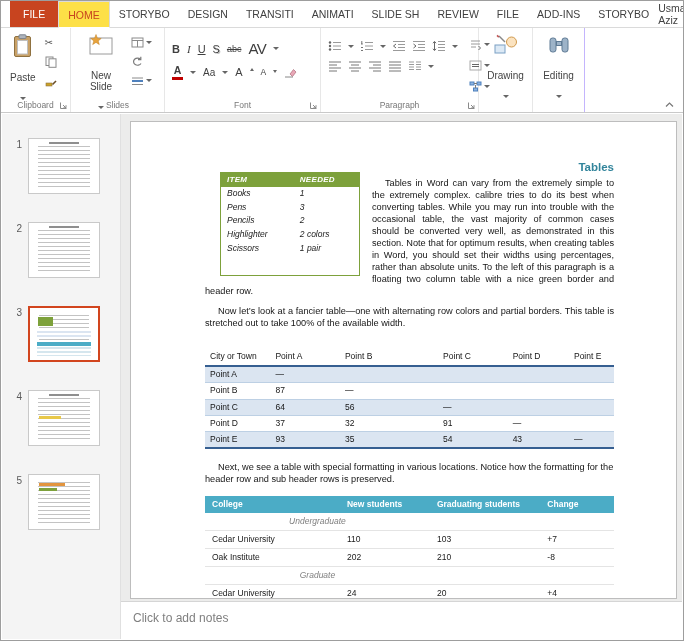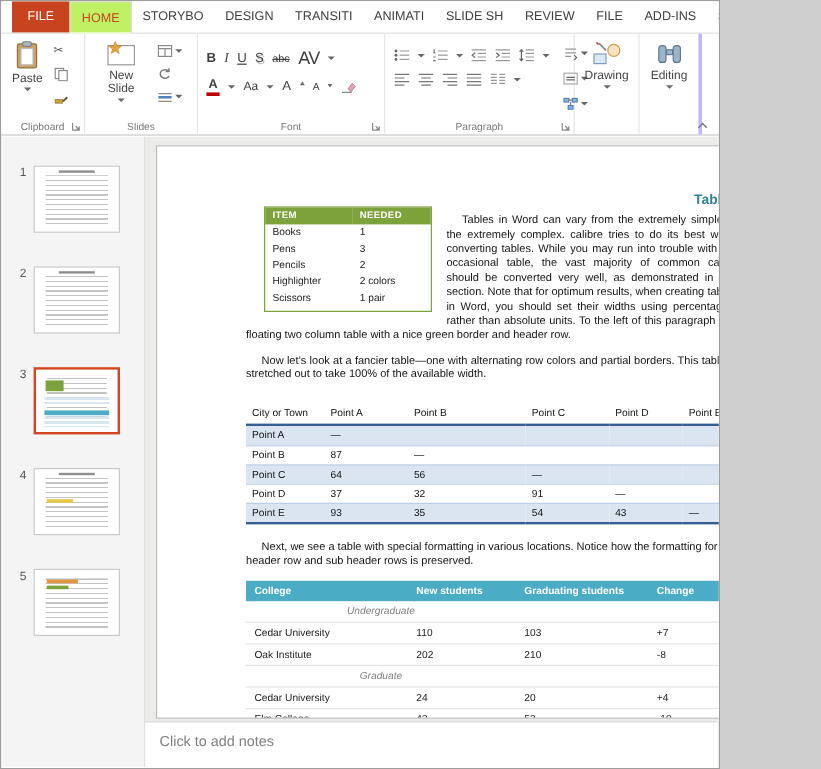--- a/index.html
+++ b/index.html
@@ -1,33 +1,33 @@
 <!DOCTYPE html>
 <html><head>
 <meta charset="utf-8">
 <style>
   * { box-sizing: border-box; margin: 0; padding: 0; }
   html,body { width: 684px; height: 641px; }
   body { font-family: "Liberation Sans","DejaVu Sans",sans-serif; background:#cfcfcf; }
-  .window { width:600px; height:641px; border:1px solid #9d9d9d; background:#fff; position:relative; overflow:hidden; }
+  .window { width:684px; height:641px; border:1px solid #9d9d9d; background:#fff; position:relative; overflow:hidden; }
 
   
   .tabstrip { display:flex; height:26px; align-items:stretch; padding-left:9px; background:#fff; font-size:10.5px; position:relative; z-index:3; }
   .file-tab { background:#c8441f; color:#fff; padding:0 13px; display:flex; align-items:center; }
   .tab { padding:0 9px; display:flex; align-items:center; color:#404040; white-space:nowrap; }
-  .tab.active { color:#c8441f; background:#bef264; border:1px solid #dadada; border-bottom:1px solid #fff; margin-bottom:-1px; }
+  .tab.active { color:#c8441f; background:#fde047; border:1px solid #dadada; border-bottom:1px solid #fff; margin-bottom:-1px; }
   .account { margin-left:auto; padding-right:14px; display:flex; align-items:center; color:#404040; }
 
   
   .ribbon { height:86px; background:#fff; border-top:1px solid #dadada; border-bottom:1px solid #c9c9c9; display:flex; position:relative; }
   .group { position:relative; padding:3px 4px 15px 4px; border-right:1px solid #e7e7e7; }
   .glabel { position:absolute; bottom:2px; left:0; right:0; text-align:center; font-size:8.5px; color:#777; }
   .launcher { position:absolute; bottom:2px; right:2px; line-height:0; }
   .dd { width:0; height:0; border-left:3px solid transparent; border-right:3px solid transparent; border-top:3.5px solid #666; display:inline-block; }
-  .bigbtn { display:flex; flex-direction:column; align-items:center; gap:2px; padding:3px 5px 0; font-size:10px; color:#444; text-align:center; }
+  .bigbtn { display:flex; flex-direction:column; align-items:center; gap:14px; padding:3px 5px 0; font-size:10px; color:#444; text-align:center; }
   .bigbtn .lbl { line-height:1.1; }
   .grow-wrap { display:flex; }
   .scol { display:flex; flex-direction:column; gap:4px; padding:4px 2px 0; }
   .sbtn { height:15px; display:flex; align-items:center; gap:2px; padding:0 2px; color:#555; line-height:0; }
   .cutglyph { font-size:10px; line-height:1; color:#555; }
   .fontgrid, .paragrid { display:flex; flex-direction:column; gap:8px; padding:9px 3px 0; }
   .frow { display:flex; align-items:center; gap:7px; font-size:11px; color:#3f3f3f; }
   .fb { font-weight:bold; }
   .fi { font-style:italic; font-family:"Liberation Serif",serif; }
   .fu { text-decoration:underline; }
@@ -61,21 +61,21 @@
   .m-o { position:absolute; left:10px; top:8px; width:26px; height:3px; background:#e2953f; }
   .m-g { position:absolute; left:10px; top:13px; width:18px; height:3px; background:#7da13b; }
 
   .editor { position:absolute; top:113px; left:119px; right:1px; bottom:1px; background:#ececeb; border-left:1px solid #e0e0e0; }
   .slide { position:absolute; left:9px; top:7px; width:547px; height:478px; background:#fff; border:1px solid #bdbdbd; overflow:hidden; }
   .notes { position:absolute; left:0; right:0; top:487px; bottom:0; background:#fff; border-top:1px solid #d5d5d5; padding:9px 0 0 12px; color:#7f7f7f; font-size:12px; }
 
   
   .slide-inner { padding:38px 62px 0 74px; font-size:9.2px; line-height:1.3; color:#151515; }
   .doc-title { font-size:11.5px; font-weight:bold; color:#31849b; text-align:right; margin-bottom:3px; }
-  .green-wrap { float:left; width:140px; border:1px solid #7da13b; margin:12px 12px 8px 15px; padding-bottom:4px; }
+  .green-wrap { float:left; width:140px; border:1px solid #7da13b; margin:12px 12px 8px 15px; padding-bottom:20px;font-style:italic; }
   .green-tbl { width:100%; border-collapse:collapse; font-size:8.5px; color:#222; }
   .green-tbl th { background:#7da13b; color:#fff; text-align:left; font-size:8px; padding:2px 6px; letter-spacing:0.3px; }
   .green-tbl td { padding:1px 6px 1.5px; }
   .p { text-align:justify; text-indent:13px; }
   .p2 { margin-top:9px; }
   .p3 { margin-top:13px; text-align:left; }
   .dist-tbl { width:100%; border-collapse:collapse; margin-top:20px; font-size:8.5px; }
   .dist-tbl th { font-weight:normal; text-align:left; vertical-align:bottom; padding:1px 5px 3px; border-bottom:2px solid #365f91; }
   .dist-tbl td { padding:2px 5px; border-bottom:1px solid #bdd0e4; }
   .dist-tbl tr.shade td { background:#dbe5f1; }
@@ -358,21 +358,21 @@
               <circle cx="18.5" cy="8" r="5" fill="#fbe3c0" stroke="#d09a4e"></circle>
               <path d="M6 2 L12 8" stroke="#888" stroke-width="1.4"></path>
               <path d="M4.6 0.8 l1.8 1.8 -1.1 1.1 -1.8 -1.8 Z" fill="#c05555"></path>
             </svg>
         </span>
         <span class="lbl">Drawing</span>
         <span class="dd"></span>
       </div>
     </div>
 
-    <div class="group" style="width:52px; border-right:3px solid #c4b5fd;">
+    <div class="group" style="width:52px; border-right:1px solid #c4b5fd;">
       <div class="bigbtn">
         <span>
           <svg width="24" height="22">
               <rect x="3" y="4" width="6" height="14" rx="2.5" fill="#9db3c8" stroke="#5e7a94"></rect>
               <rect x="15" y="4" width="6" height="14" rx="2.5" fill="#9db3c8" stroke="#5e7a94"></rect>
               <rect x="9.5" y="7.5" width="5" height="4" fill="#9db3c8" stroke="#5e7a94"></rect>
             </svg>
         </span>
         <span class="lbl">Editing</span>
         <span class="dd"></span>

